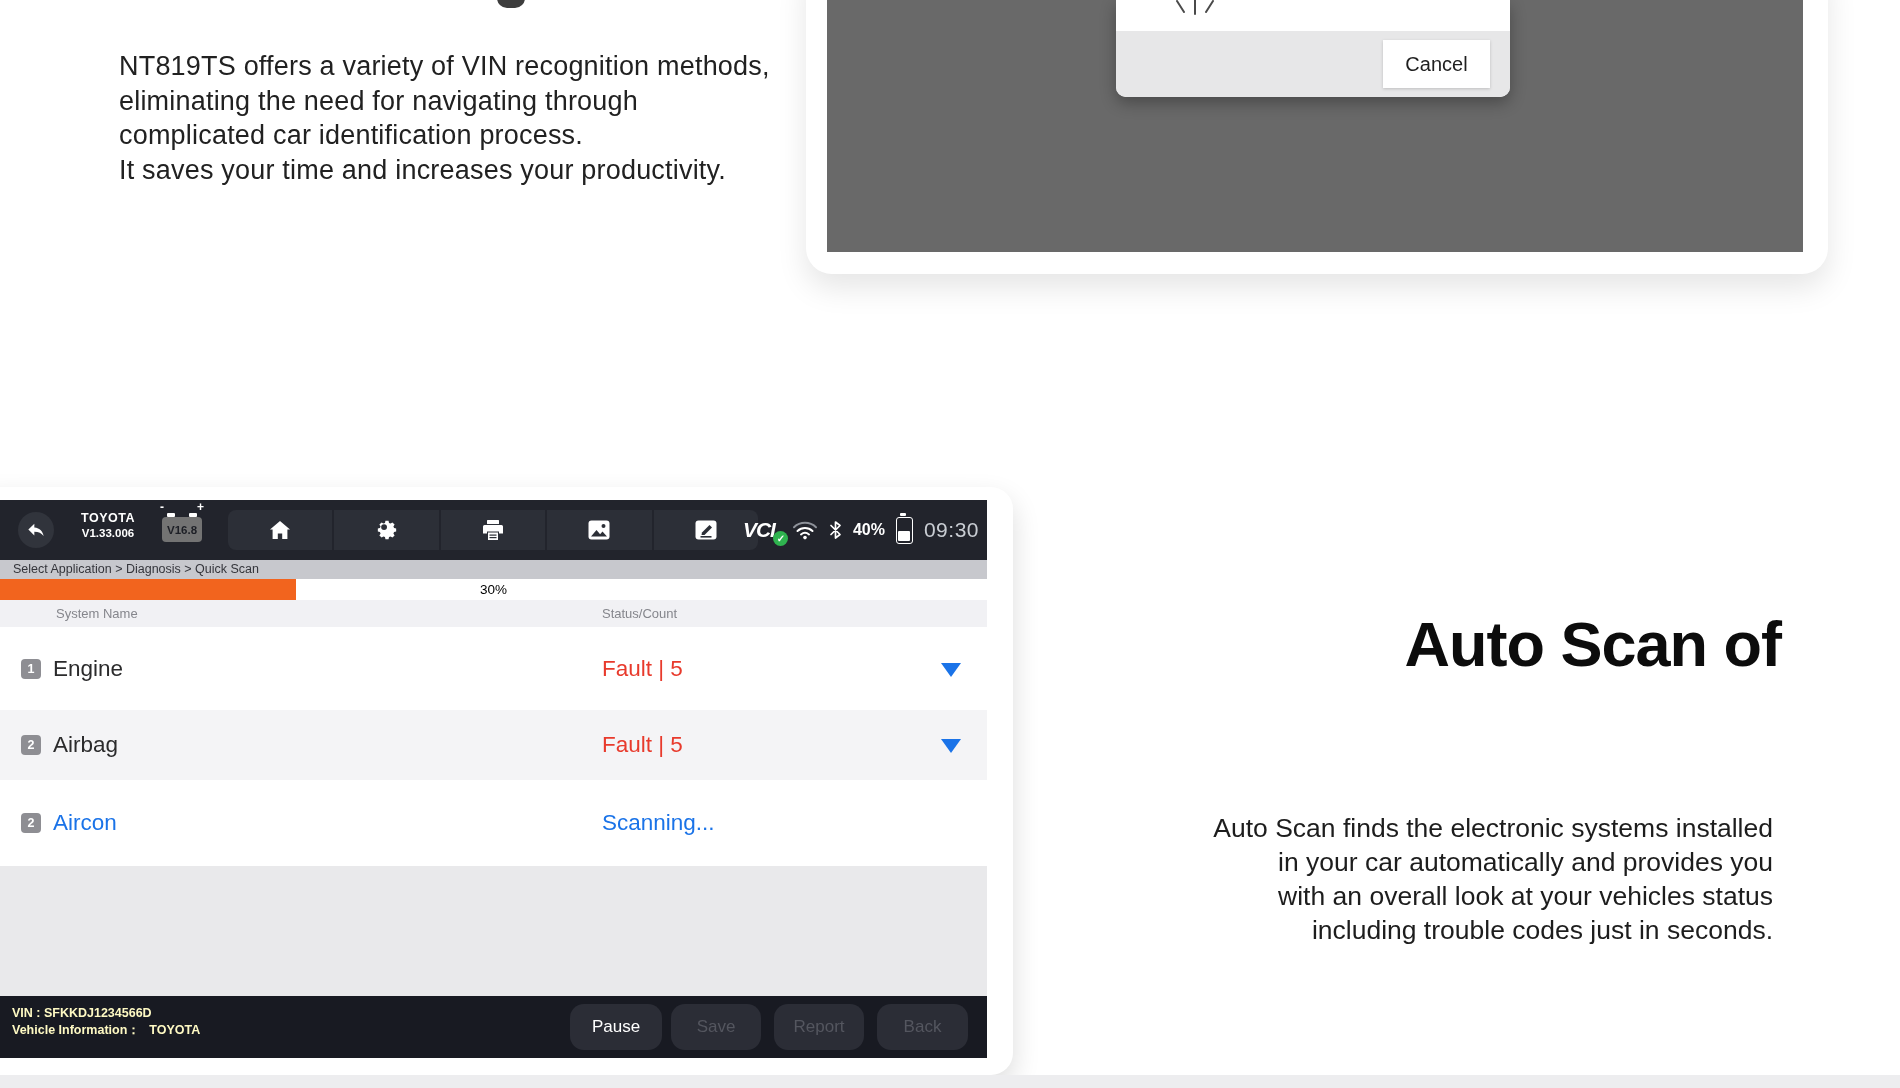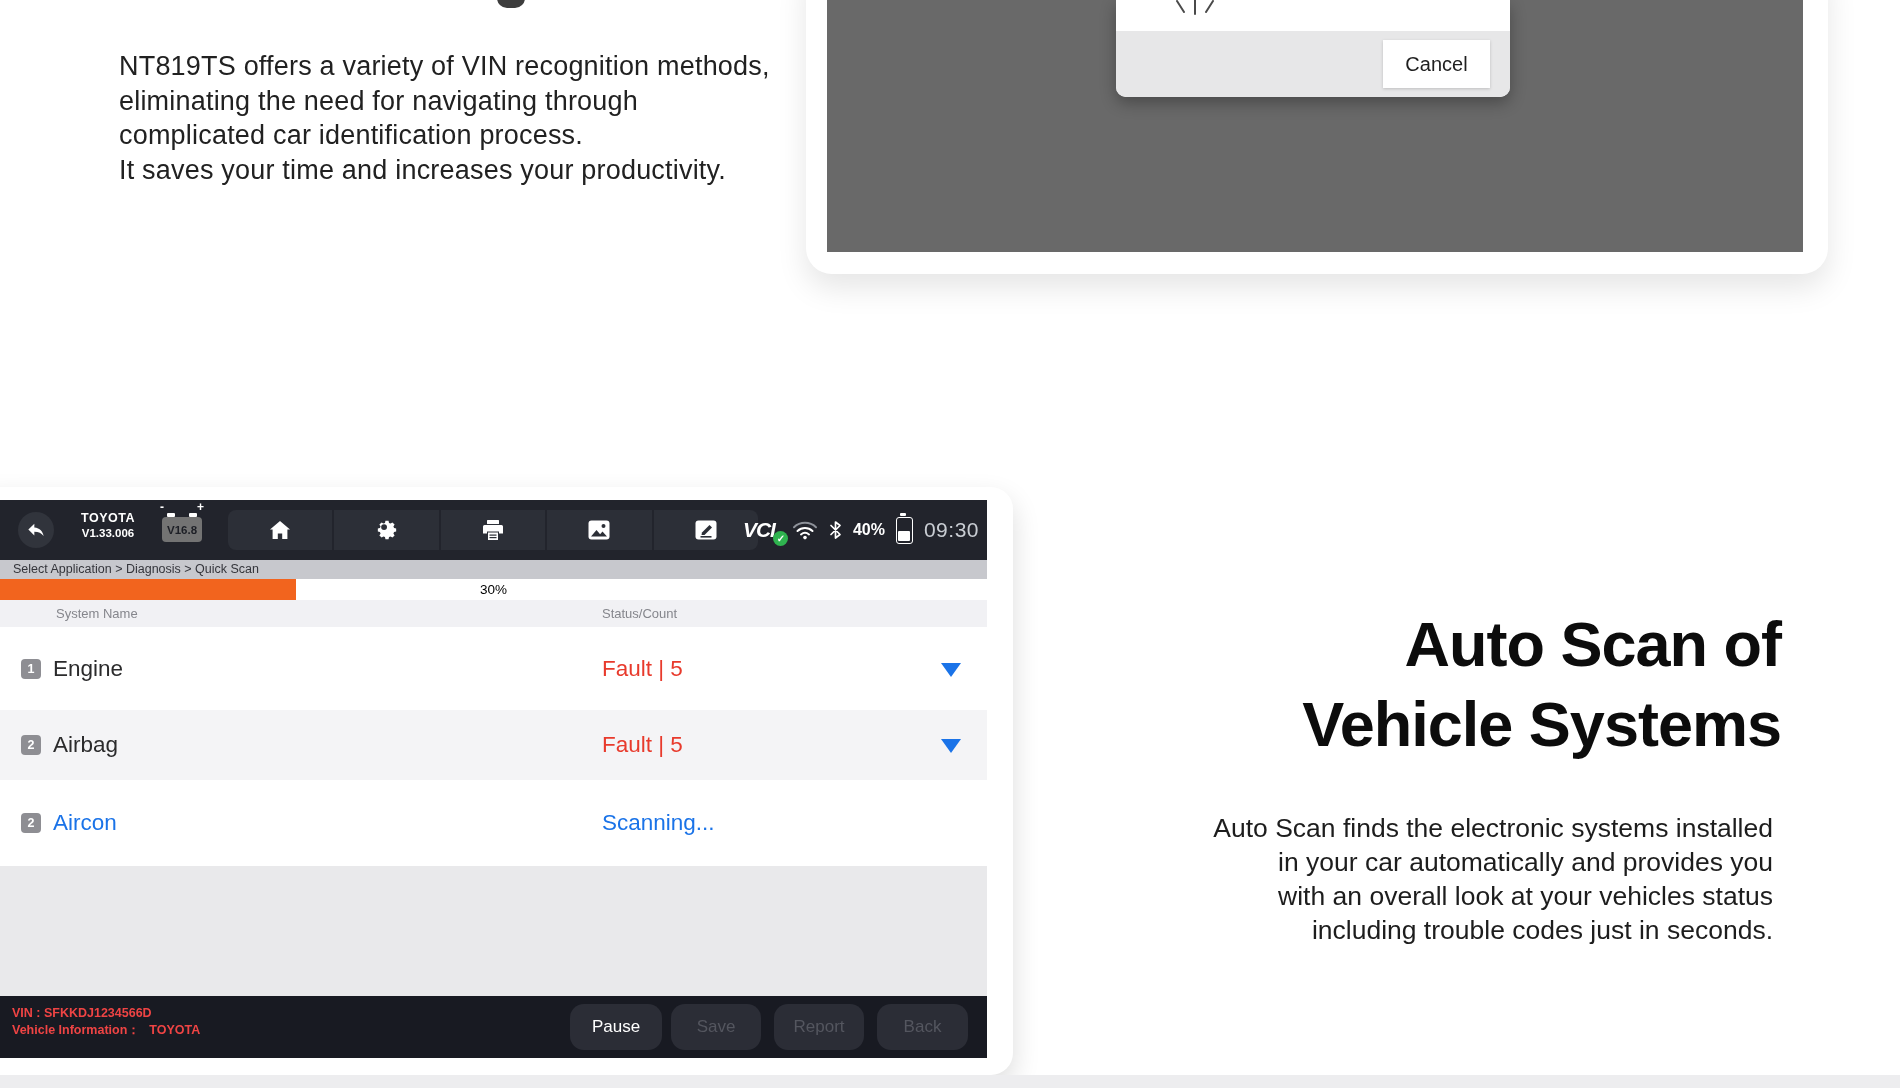--- a/index.html
+++ b/index.html
@@ -75,21 +75,21 @@
   .row-name.link{color:#1a73e8;}
   .row-status{position:absolute;left:602px;top:50%;transform:translateY(-50%);font-size:22.5px;}
   .row-status.fault{color:#e83a2c;}
   .row-status.scanning{color:#1a73e8;}
   .caret{position:absolute;left:941px;top:50%;margin-top:-6px;width:0;height:0;
          border-left:10px solid transparent;border-right:10px solid transparent;border-top:14px solid #1a73e8;cursor:pointer;}
   .filler{width:100%;height:130px;background:#e9e9eb;}
 
   
   .tfooter{position:relative;width:100%;height:62px;background:#181a22;}
-  .vin-lines{position:absolute;left:12px;top:9px;color:#ef4444;font-size:12.5px;font-weight:bold;line-height:17px;}
+  .vin-lines{position:absolute;left:12px;top:9px;color:#fef9c3;font-size:12.5px;font-weight:bold;line-height:17px;}
   .fbtn{position:absolute;top:8px;height:46px;background:#2b2d36;border-radius:14px;font-size:17px;
         display:flex;align-items:center;justify-content:center;cursor:pointer;color:#ffffff;}
   .fbtn.dim{color:#54565f;}
   .fbtn.pause{left:570px;width:92px;} .fbtn.save{left:671px;width:90px;}
   .fbtn.report{left:774px;width:90px;} .fbtn.back{left:877px;width:91px;}
 
   
   .autoscan-h{right:119px;top:604px;width:820px;text-align:right;color:#0c0c0c;
               font-size:63px;font-weight:bold;line-height:80px;letter-spacing:-1px;}
   .autoscan-p{right:127px;top:811px;width:760px;text-align:right;color:#1d1d1d;
@@ -265,21 +265,20 @@
       </div>
       <div class="fbtn pause">Pause</div>
       <div class="fbtn save dim" aria-disabled="true">Save</div>
       <div class="fbtn report dim" aria-disabled="true">Report</div>
       <div class="fbtn back dim" aria-disabled="true">Back</div>
     </div>
   </div>
 
   <div class="abs autoscan-h">
     <div>Auto Scan of</div>
-    <div>Vehicle Systems</div>
   </div>
   <div class="abs autoscan-p">
     <div>Auto Scan finds the electronic systems installed</div>
     <div>in your car automatically and provides you</div>
     <div>with an overall look at your vehicles status</div>
     <div>including trouble codes just in seconds.</div>
   </div>
 
   <div class="abs bottom-band"></div>
 </div>

